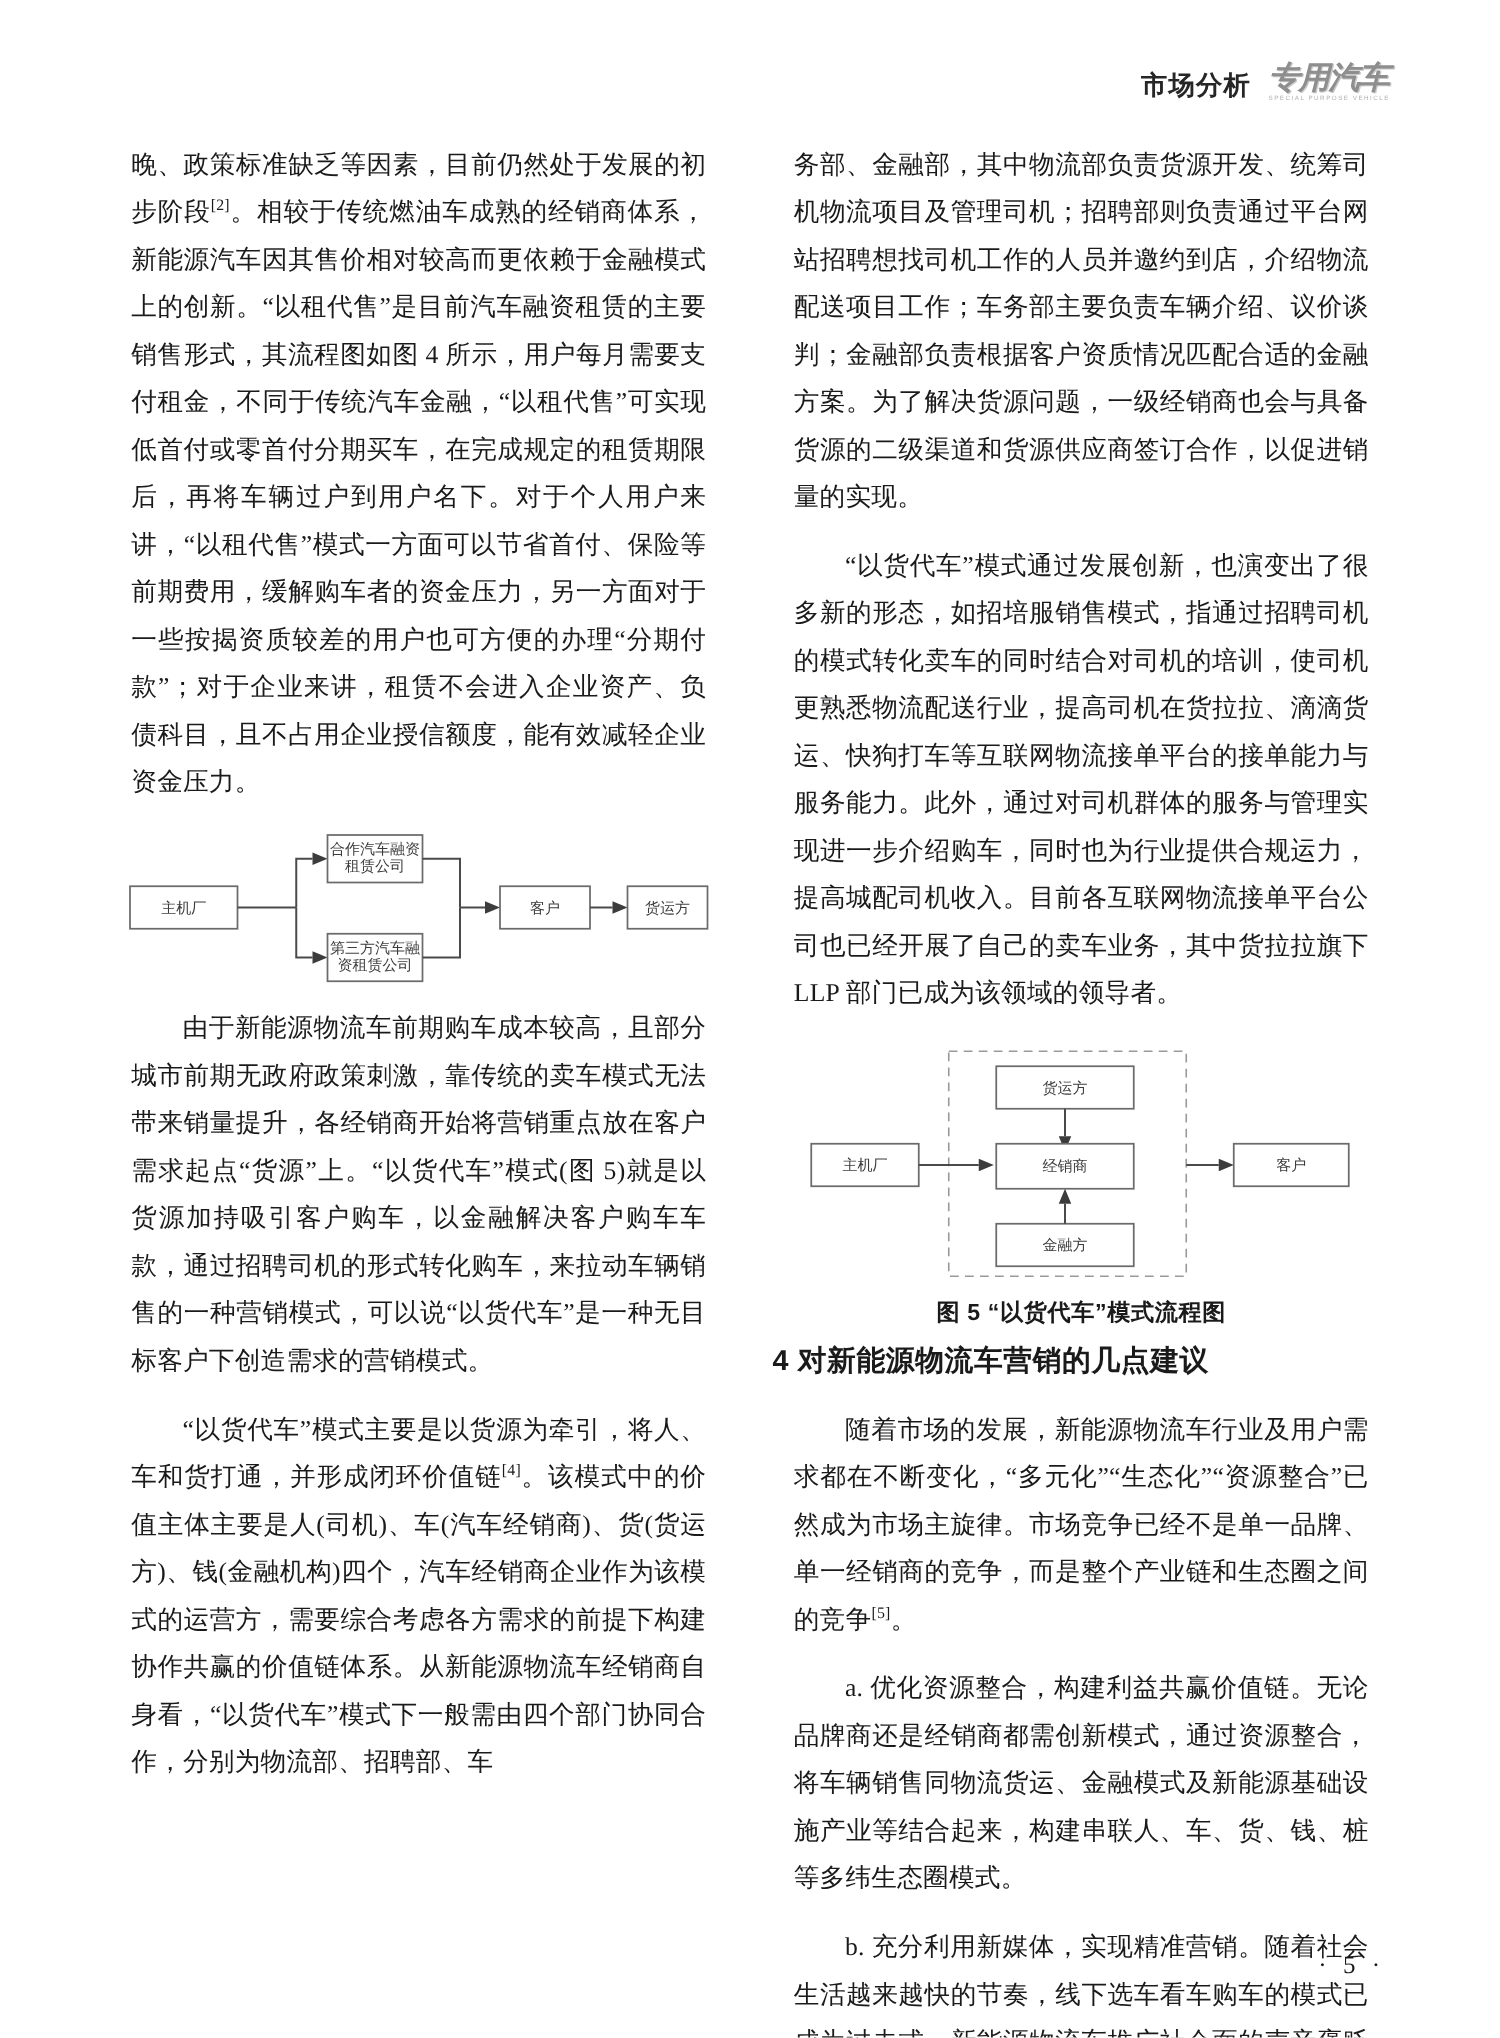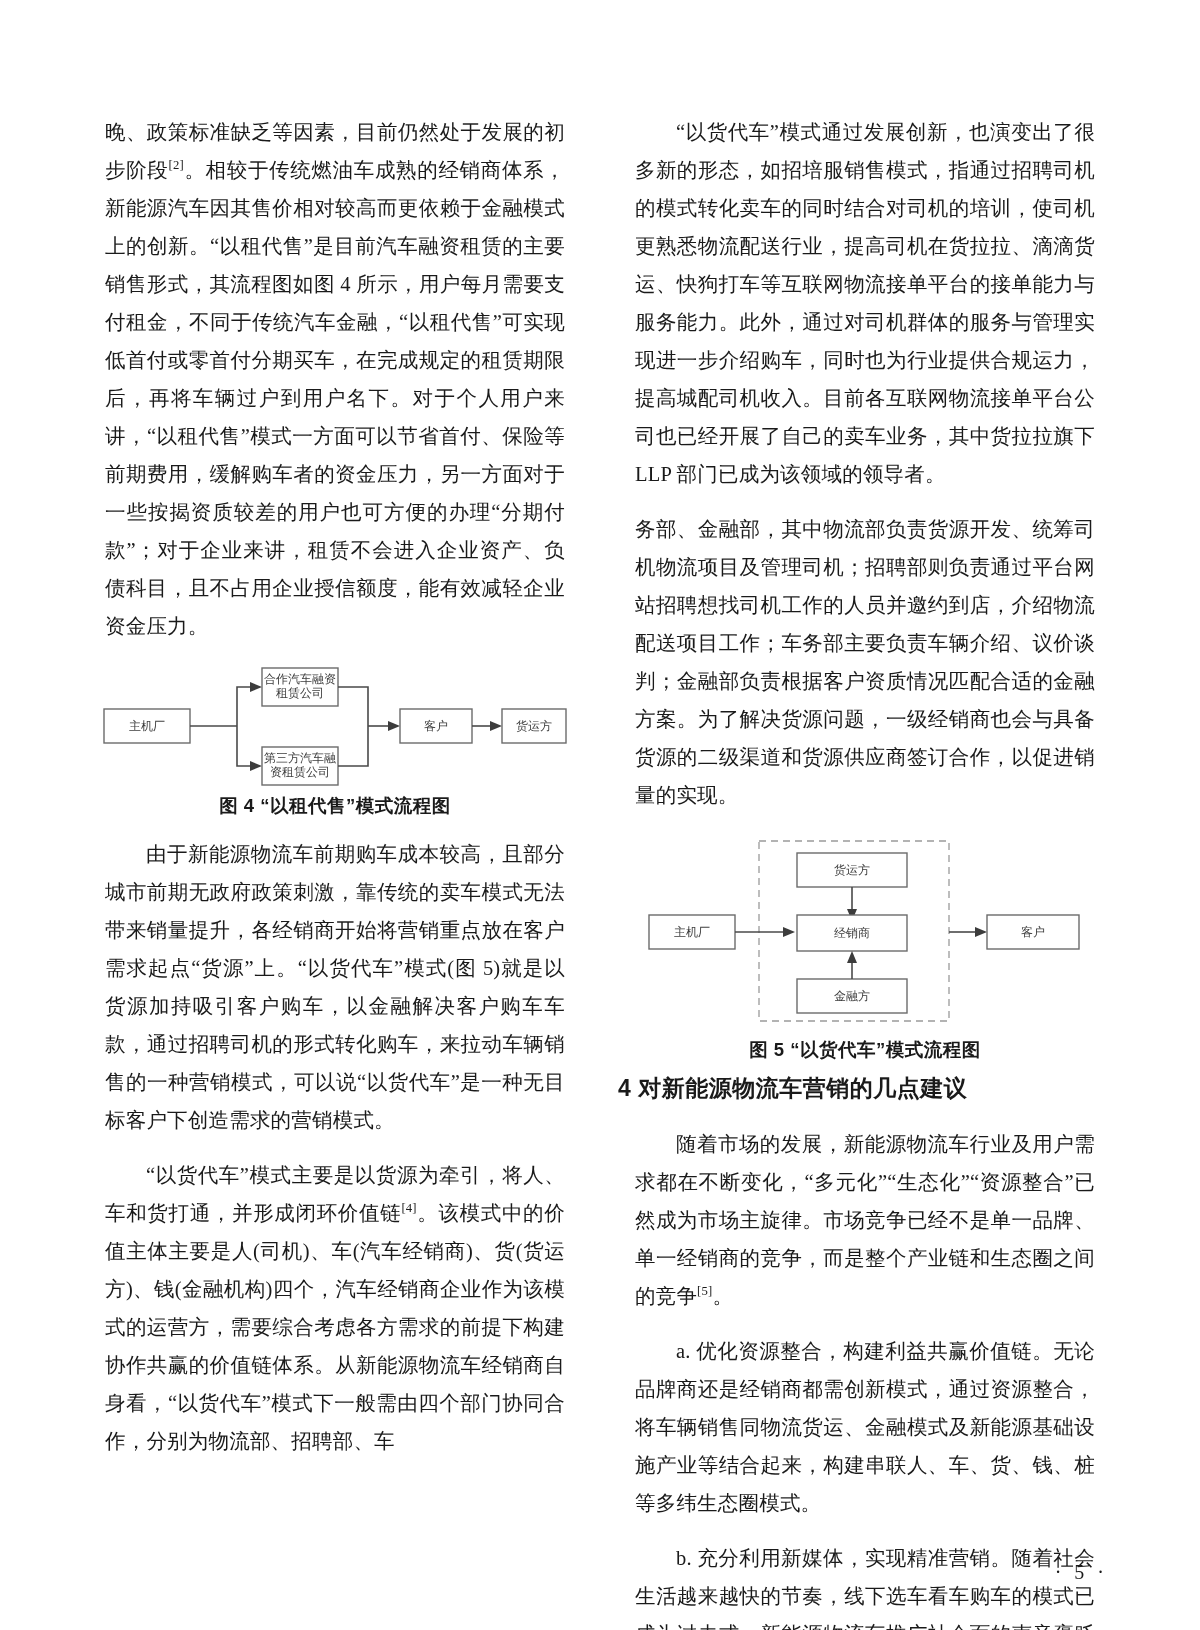--- a/index.html
+++ b/index.html
@@ -157,20 +157,27 @@
     font-size: 20px;
     letter-spacing: 4px;
     color: #1a1a1a;
   }
 </style>
 </head>
 <body>
 
 <div class="page">
 
+  <div class="page-header">
+    <div class="header-section-title">市场分析</div>
+    <div class="header-logo">
+      <div class="header-logo-main">专用汽车</div>
+      <div class="header-logo-sub">SPECIAL PURPOSE VEHICLE</div>
+    </div>
+  </div>
 
   <div class="columns">
 
     <div class="col">
 
       <p class="body-text">晚、政策标准缺乏等因素，目前仍然处于发展的初步阶段<sup>[2]</sup>。相较于传统燃油车成熟的经销商体系，新能源汽车因其售价相对较高而更依赖于金融模式上的创新。“以租代售”是目前汽车融资租赁的主要销售形式，其流程图如图 4 所示，用户每月需要支付租金，不同于传统汽车金融，“以租代售”可实现低首付或零首付分期买车，在完成规定的租赁期限后，再将车辆过户到用户名下。对于个人用户来讲，“以租代售”模式一方面可以节省首付、保险等前期费用，缓解购车者的资金压力，另一方面对于一些按揭资质较差的用户也可方便的办理“分期付款”；对于企业来讲，租赁不会进入企业资产、负债科目，且不占用企业授信额度，能有效减轻企业资金压力。</p>
 
       <div class="figure-wrap">
         <svg width="470" height="125" viewBox="0 0 470 125">
 
@@ -200,34 +207,33 @@
           <text x="336" y="68" text-anchor="middle">客户</text>
 
           <path class="edge" d="M372,64 L390,64"></path>
           <polygon points="390,59 402,64 390,69" fill="#3c3c3c"></polygon>
 
           <rect class="nodebox" x="402" y="47" width="64" height="34"></rect>
           <text x="434" y="68" text-anchor="middle">货运方</text>
         </svg>
       </div>
 
-      <div class="fig-caption">图 4 “以租代售”模式流程图</div>
 
 
 
       <p class="body-text indent">由于新能源物流车前期购车成本较高，且部分城市前期无政府政策刺激，靠传统的卖车模式无法带来销量提升，各经销商开始将营销重点放在客户需求起点“货源”上。“以货代车”模式(图 5)就是以货源加持吸引客户购车，以金融解决客户购车车款，通过招聘司机的形式转化购车，来拉动车辆销售的一种营销模式，可以说“以货代车”是一种无目标客户下创造需求的营销模式。</p>
 
       <p class="body-text indent">“以货代车”模式主要是以货源为牵引，将人、车和货打通，并形成闭环价值链<sup>[4]</sup>。该模式中的价值主体主要是人(司机)、车(汽车经销商)、货(货运方)、钱(金融机构)四个，汽车经销商企业作为该模式的运营方，需要综合考虑各方需求的前提下构建协作共赢的价值链体系。从新能源物流车经销商自身看，“以货代车”模式下一般需由四个部门协同合作，分别为物流部、招聘部、车</p>
     </div>
 
     <div class="col">
 
+      <p class="body-text">务部、金融部，其中物流部负责货源开发、统筹司机物流项目及管理司机；招聘部则负责通过平台网站招聘想找司机工作的人员并邀约到店，介绍物流配送项目工作；车务部主要负责车辆介绍、议价谈判；金融部负责根据客户资质情况匹配合适的金融方案。为了解决货源问题，一级经销商也会与具备货源的二级渠道和货源供应商签订合作，以促进销量的实现。</p>
+
       <p class="body-text indent">“以货代车”模式通过发展创新，也演变出了很多新的形态，如招培服销售模式，指通过招聘司机的模式转化卖车的同时结合对司机的培训，使司机更熟悉物流配送行业，提高司机在货拉拉、滴滴货运、快狗打车等互联网物流接单平台的接单能力与服务能力。此外，通过对司机群体的服务与管理实现进一步介绍购车，同时也为行业提供合规运力，提高城配司机收入。目前各互联网物流接单平台公司也已经开展了自己的卖车业务，其中货拉拉旗下 LLP 部门已成为该领域的领导者。</p>
-
-      <p class="body-text">务部、金融部，其中物流部负责货源开发、统筹司机物流项目及管理司机；招聘部则负责通过平台网站招聘想找司机工作的人员并邀约到店，介绍物流配送项目工作；车务部主要负责车辆介绍、议价谈判；金融部负责根据客户资质情况匹配合适的金融方案。为了解决货源问题，一级经销商也会与具备货源的二级渠道和货源供应商签订合作，以促进销量的实现。</p>
 
       <div class="figure-wrap">
         <svg width="440" height="200" viewBox="0 0 440 200">
 
           <rect class="dashbox" x="114" y="10" width="190" height="180"></rect>
 
           <rect class="nodebox" x="4" y="84" width="86" height="34"></rect>
           <text x="47" y="105" text-anchor="middle">主机厂</text>
 
           <path class="edge" d="M90,101 L138,101"></path>

